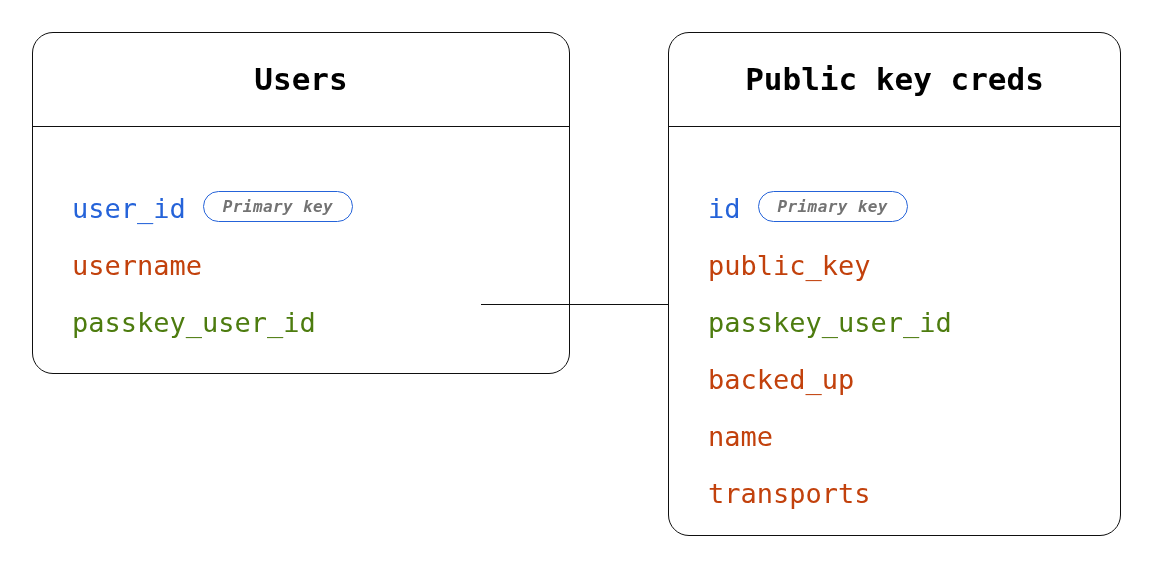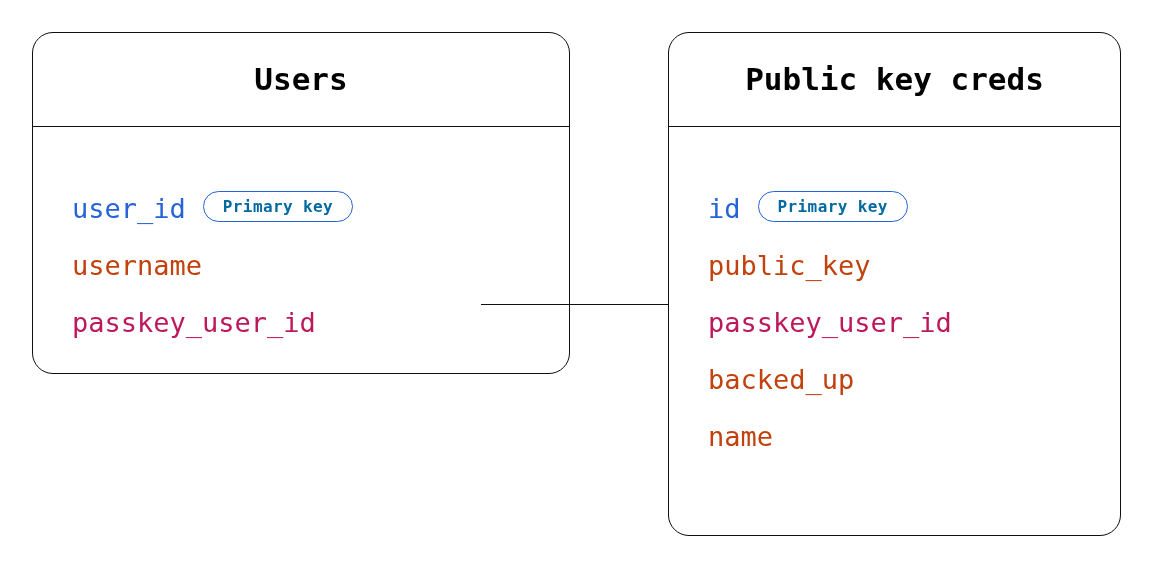--- a/index.html
+++ b/index.html
@@ -85,39 +85,40 @@
 
   .field-name {
     font-size: 27px;
     line-height: 1;
     color: #c2410c;
   }
   .field-name.key {
     color: #2563d9;
   }
   .field-name.fk {
-    color: #be185d;
+    color: #4d7c0f;
   }
 
   
   .pk-badge {
     margin-left: 17px;
     display: inline-flex;
     align-items: center;
     justify-content: center;
     box-sizing: border-box;
     height: 31px;
     padding: 0 19px;
     border: 1.8px solid #2563d9;
     border-radius: 16px;
-    color: #0369a1;
+    color: #737373;
     font-size: 16px;
     font-weight: bold;
     letter-spacing: 0.4px;
     line-height: 1;
+    font-style: italic;
   }
 
   
   #relationship-line {
     position: absolute;
     left: 481px;
     top: 304px;
     width: 188px;
     height: 0;
     border-top: 1.7px solid #0f0f0f;
@@ -172,17 +173,20 @@
       </div>
 
       <div class="field-row">
         <span class="field-name">backed_up</span>
       </div>
 
       <div class="field-row">
         <span class="field-name">name</span>
       </div>
 
+      <div class="field-row">
+        <span class="field-name">transports</span>
+      </div>
 
     </div>
   </div>
 
 </div>
 
 </body></html>

